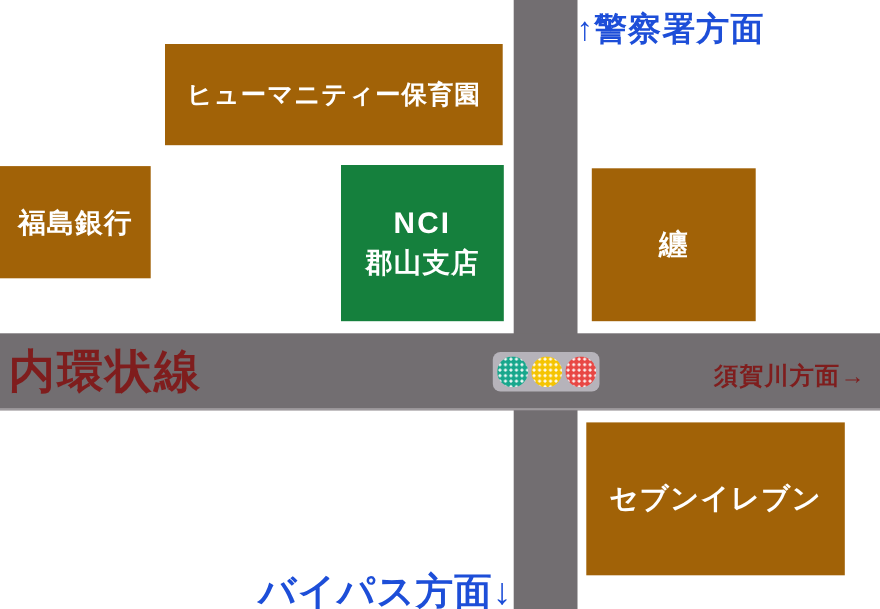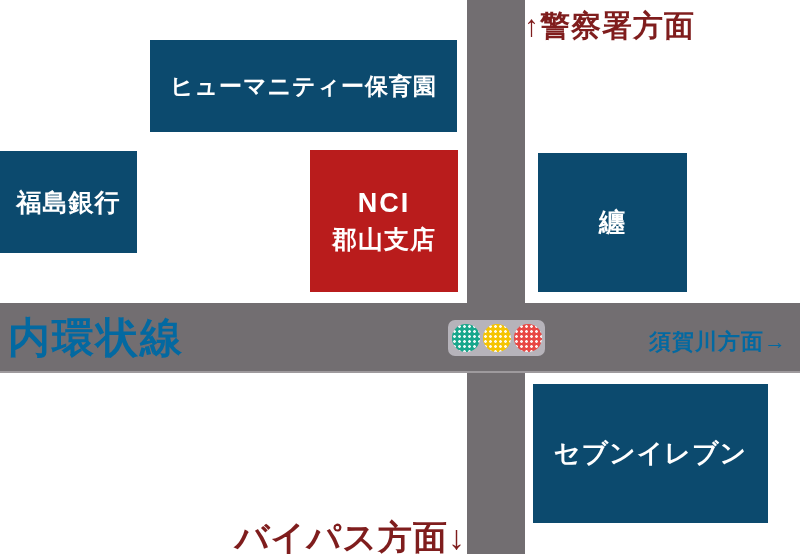--- a/index.html
+++ b/index.html
@@ -11,40 +11,40 @@
     font-family:"Liberation Sans","DejaVu Sans",sans-serif;
     font-weight:bold;
   }
   
   .road{position:absolute;background:#726E71;}
   #road-vertical{left:467px;top:0;width:58px;height:554px;}
   #road-horizontal{left:0;top:303px;width:800px;height:68px;border-bottom:2px solid #9E9A9D;}
   
   .block{
     position:absolute;
-    background:#0c4a6e;
+    background:#a16207;
     color:#FFFFFF;
     display:flex;align-items:center;justify-content:center;
     text-align:center;
     letter-spacing:1px;
     font-size:25px;
   }
   #block-nursery{left:150px;top:40px;width:307px;height:92px;font-size:23px;}
   #block-bank{left:0;top:151px;width:137px;height:102px;}
   #block-tadokoro{left:152px;top:152px;width:146px;height:138px;}
-  #block-nci{left:310px;top:150px;width:148px;height:142px;background:#b91c1c;flex-direction:column;line-height:36px;}
+  #block-nci{left:310px;top:150px;width:148px;height:142px;background:#15803d;flex-direction:column;line-height:36px;}
   #block-nci .nci-line1{font-size:27px;letter-spacing:2px;}
   #block-nci .nci-line2{font-size:25px;}
   #block-matoi{left:538px;top:153px;width:149px;height:139px;font-size:26px;}
   #block-seven{left:533px;top:384px;width:235px;height:139px;font-size:26px;}
   
-  .road-label{position:absolute;color:#0369a1;}
+  .road-label{position:absolute;color:#7f1d1d;}
   #label-naikanjo{left:8px;top:310px;font-size:42px;letter-spacing:2px;}
   #label-sukagawa{right:13px;top:327px;font-size:22px;letter-spacing:1px;}
-  .dir-label{position:absolute;color:#7f1d1d;}
+  .dir-label{position:absolute;color:#1d4ed8;}
   #label-police{left:524px;top:6px;font-size:30px;letter-spacing:1px;}
   #label-bypass{right:334px;top:515px;font-size:34px;letter-spacing:1px;}
   
   #traffic-light{
     position:absolute;left:448px;top:320px;width:97px;height:36px;
     background:#B6B3BA;border-radius:7px;
     display:flex;align-items:center;justify-content:center;gap:3px;
   }
   .tl-circle{
     width:28px;height:28px;border-radius:50%;

